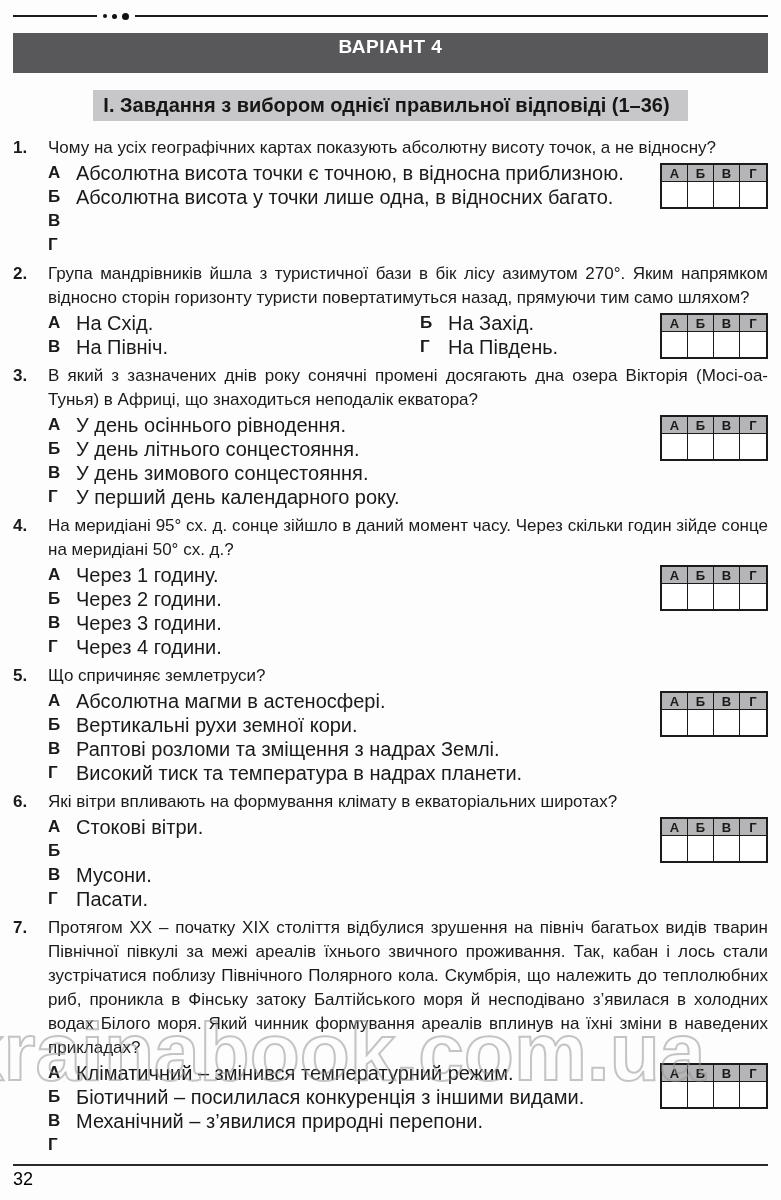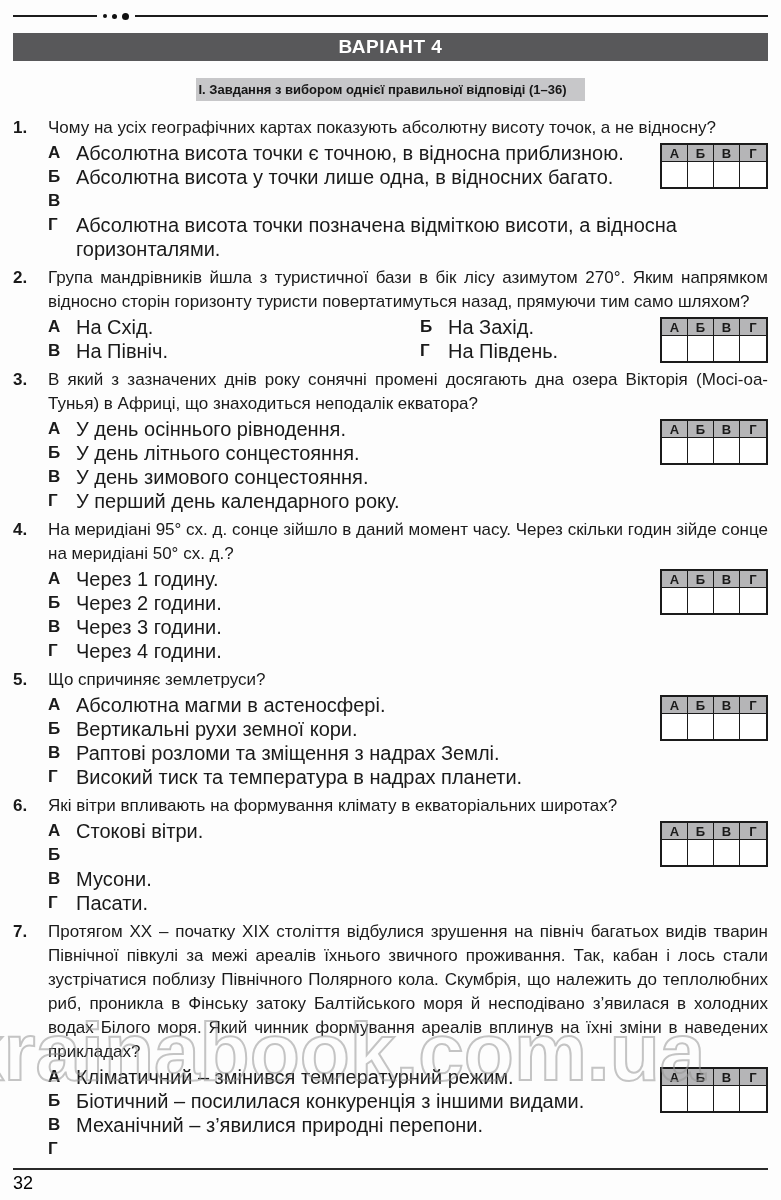--- a/index.html
+++ b/index.html
@@ -20,39 +20,39 @@
   .seg-right { flex: 1; }
   .dots { display: flex; align-items: center; gap: 5px; margin: 0 6px; }
   .dots i { display: block; border-radius: 50%; background: #111; }
   .dots .d1 { width: 4px; height: 4px; }
   .dots .d2 { width: 5px; height: 5px; }
   .dots .d3 { width: 7px; height: 7px; }
 
   
   .variant-bar {
     margin-top: 13px;
-    height: 28px;
+    height: 40px;
     background: #58585a;
     color: #ffffff;
     font-weight: bold;
     font-size: 19px;
     letter-spacing: 0.5px;
     text-align: center;
     line-height: 28px;
   }
 
   
   .section-wrap { text-align: center; margin: 17px 0 15px 0; }
   .section-header {
     display: inline-block;
     background: #c7c7c9;
     color: #161616;
     font-weight: bold;
-    font-size: 13px;
-    padding: 4px 18px 4px 2px;
+    font-size: 20px;
+    padding: 4px 18px 4px 10px;
   }
 
   
   .question { margin-bottom: 5px; }
   .q-head { display: flex; }
   .q-num {
     flex: 0 0 35px;
     font-weight: bold;
     font-size: 17px;
     line-height: 24px;
@@ -146,21 +146,20 @@
     </div>
     <div class="option">
       <span class="opt-letter">Б</span>
       <span class="opt-text">Абсолютна висота у точки лише одна, в відносних багато.</span>
     </div>
     <div class="option">
       <span class="opt-letter">В</span>
     </div>
     <div class="option">
       <span class="opt-letter">Г</span>
-      <span class="opt-text">Абсолютна висота точки позначена відміткою висоти, а відносна горизонталями.</span>
     </div>
     <div class="answer-grid">
       <div class="ag-row ag-head">
         <span class="ag-cell">А</span>
         <span class="ag-cell">Б</span>
         <span class="ag-cell">В</span>
         <span class="ag-cell">Г</span>
       </div>
       <div class="ag-row ag-body">
         <span class="ag-cell"></span>

